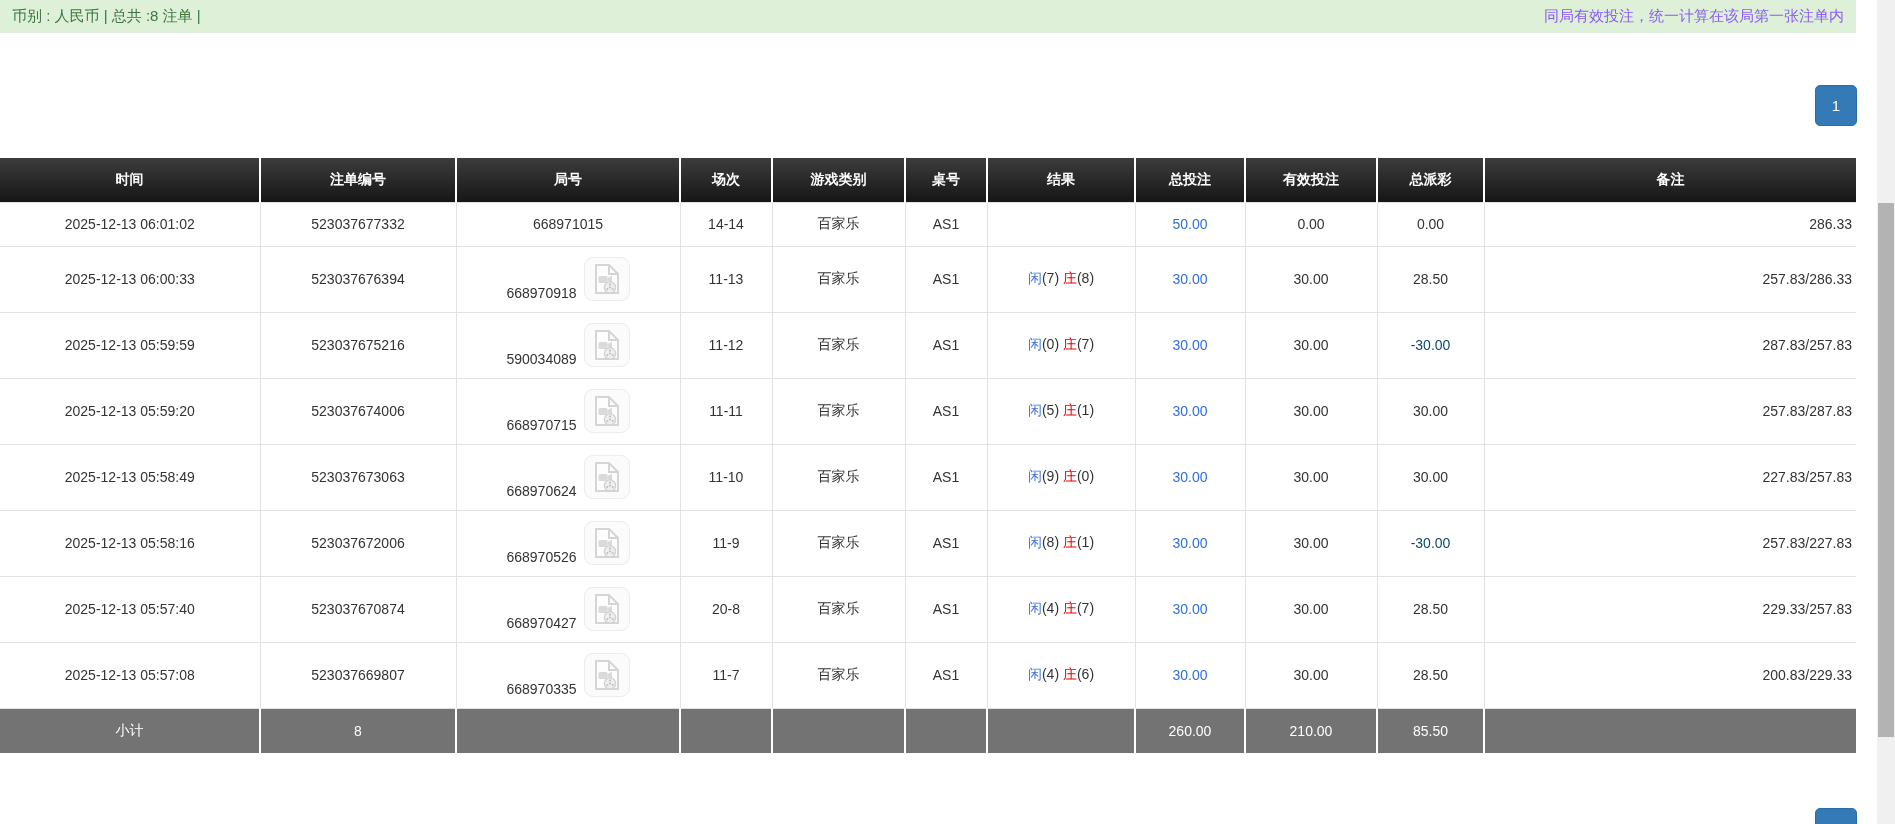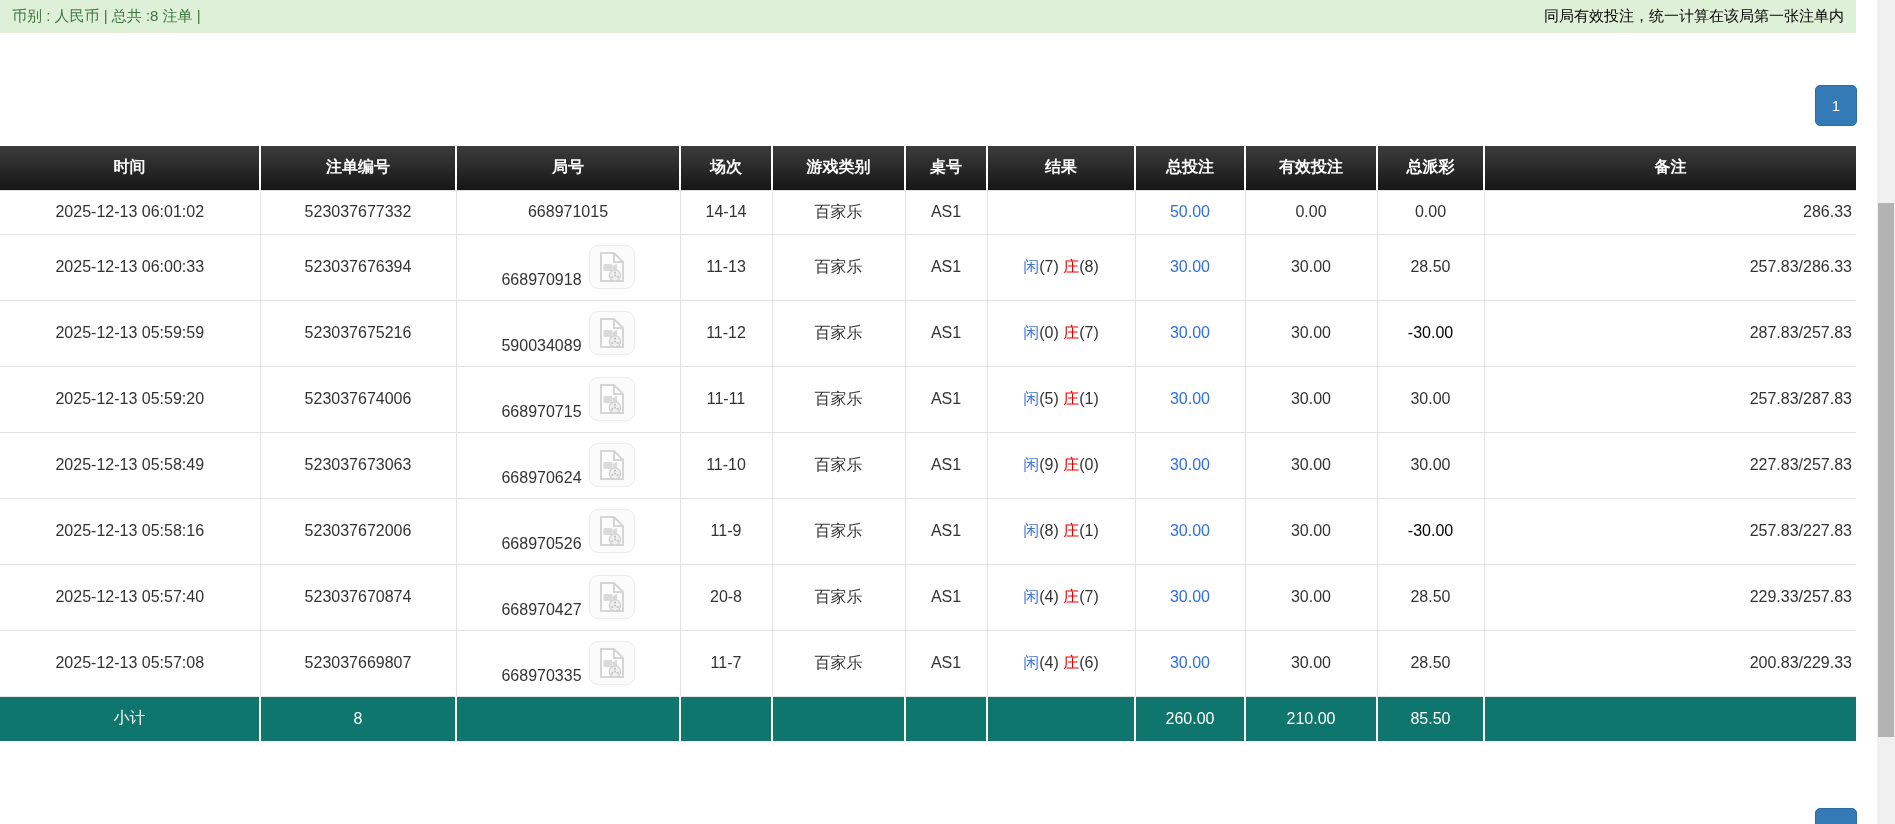--- a/index.html
+++ b/index.html
@@ -9,35 +9,35 @@
     background:#ffffff; font-family:"Liberation Sans", sans-serif; color:#333;
   }
 
   
   .topbar {
     position:absolute; left:0; top:0; width:1856px; height:33px;
     background:#dff0d8; display:flex; align-items:center; justify-content:space-between;
     padding:14px 12px; font-size:15px;
   }
   .topbar-left  { color:#3c763d; }
-  .topbar-right { color:#000000; }
+  .topbar-right { color:#8b5cf6; }
 
   
   .pager {
     position:absolute; width:42px; height:41px; background:#337ab7; border:1px solid #2e6da4;
     color:#fff; font-size:15px; border-radius:5px;
     display:flex; align-items:center; justify-content:center; cursor:pointer;
   }
   .pager-top    { left:1815px; top:85px; }
   .pager-bottom { left:1815px; top:808px; }
 
   
   table.bets {
-    position:absolute; left:0; top:146px; width:1856px;
-    border-collapse:collapse; table-layout:fixed; font-size:16px;
+    position:absolute; left:0; top:158px; width:1856px;
+    border-collapse:collapse; table-layout:fixed; font-size:14px;
   }
   thead th {
     background:linear-gradient(180deg,#3c3c3c 0%,#161616 100%);
     color:#fff; font-weight:700; height:44px; text-align:center;
     border-right:2px solid #fff; padding:0;
   }
   thead th:last-child { border-right:none; }
 
   tbody td {
     background:#fff; text-align:center; vertical-align:middle;
@@ -49,24 +49,24 @@
 
   .round-wrap { display:flex; align-items:flex-end; justify-content:center; gap:7px; }
   .video-btn {
     width:46px; height:44px; border-radius:9px; background:#fbfbfb; border:1px solid #ececec;
     display:inline-flex; align-items:center; justify-content:center; cursor:pointer; padding:0;
   }
 
   .link   { color:#2e6fdf; cursor:pointer; }
   .player { color:#4272e0; }
   .banker { color:#e60000; }
-  .neg    { color:#000000; }
+  .neg    { color:#0c4a6e; }
 
   tr.sum td {
-    background:#0f766e; color:#fff; height:45px;
+    background:#737373; color:#fff; height:45px;
     border-right:2px solid #fff; border-left:none; border-bottom:none;
   }
   tr.sum td:last-child { border-right:none; }
   tr.sum-first  td { border-top:1px solid #cccccc; }
   tr.sum-second td { border-top:3px solid #ffffff; }
 
   
   .scroll-track {
     position:absolute; left:1877px; top:0; width:18px; height:824px; background:#f0f0f0;
   }

